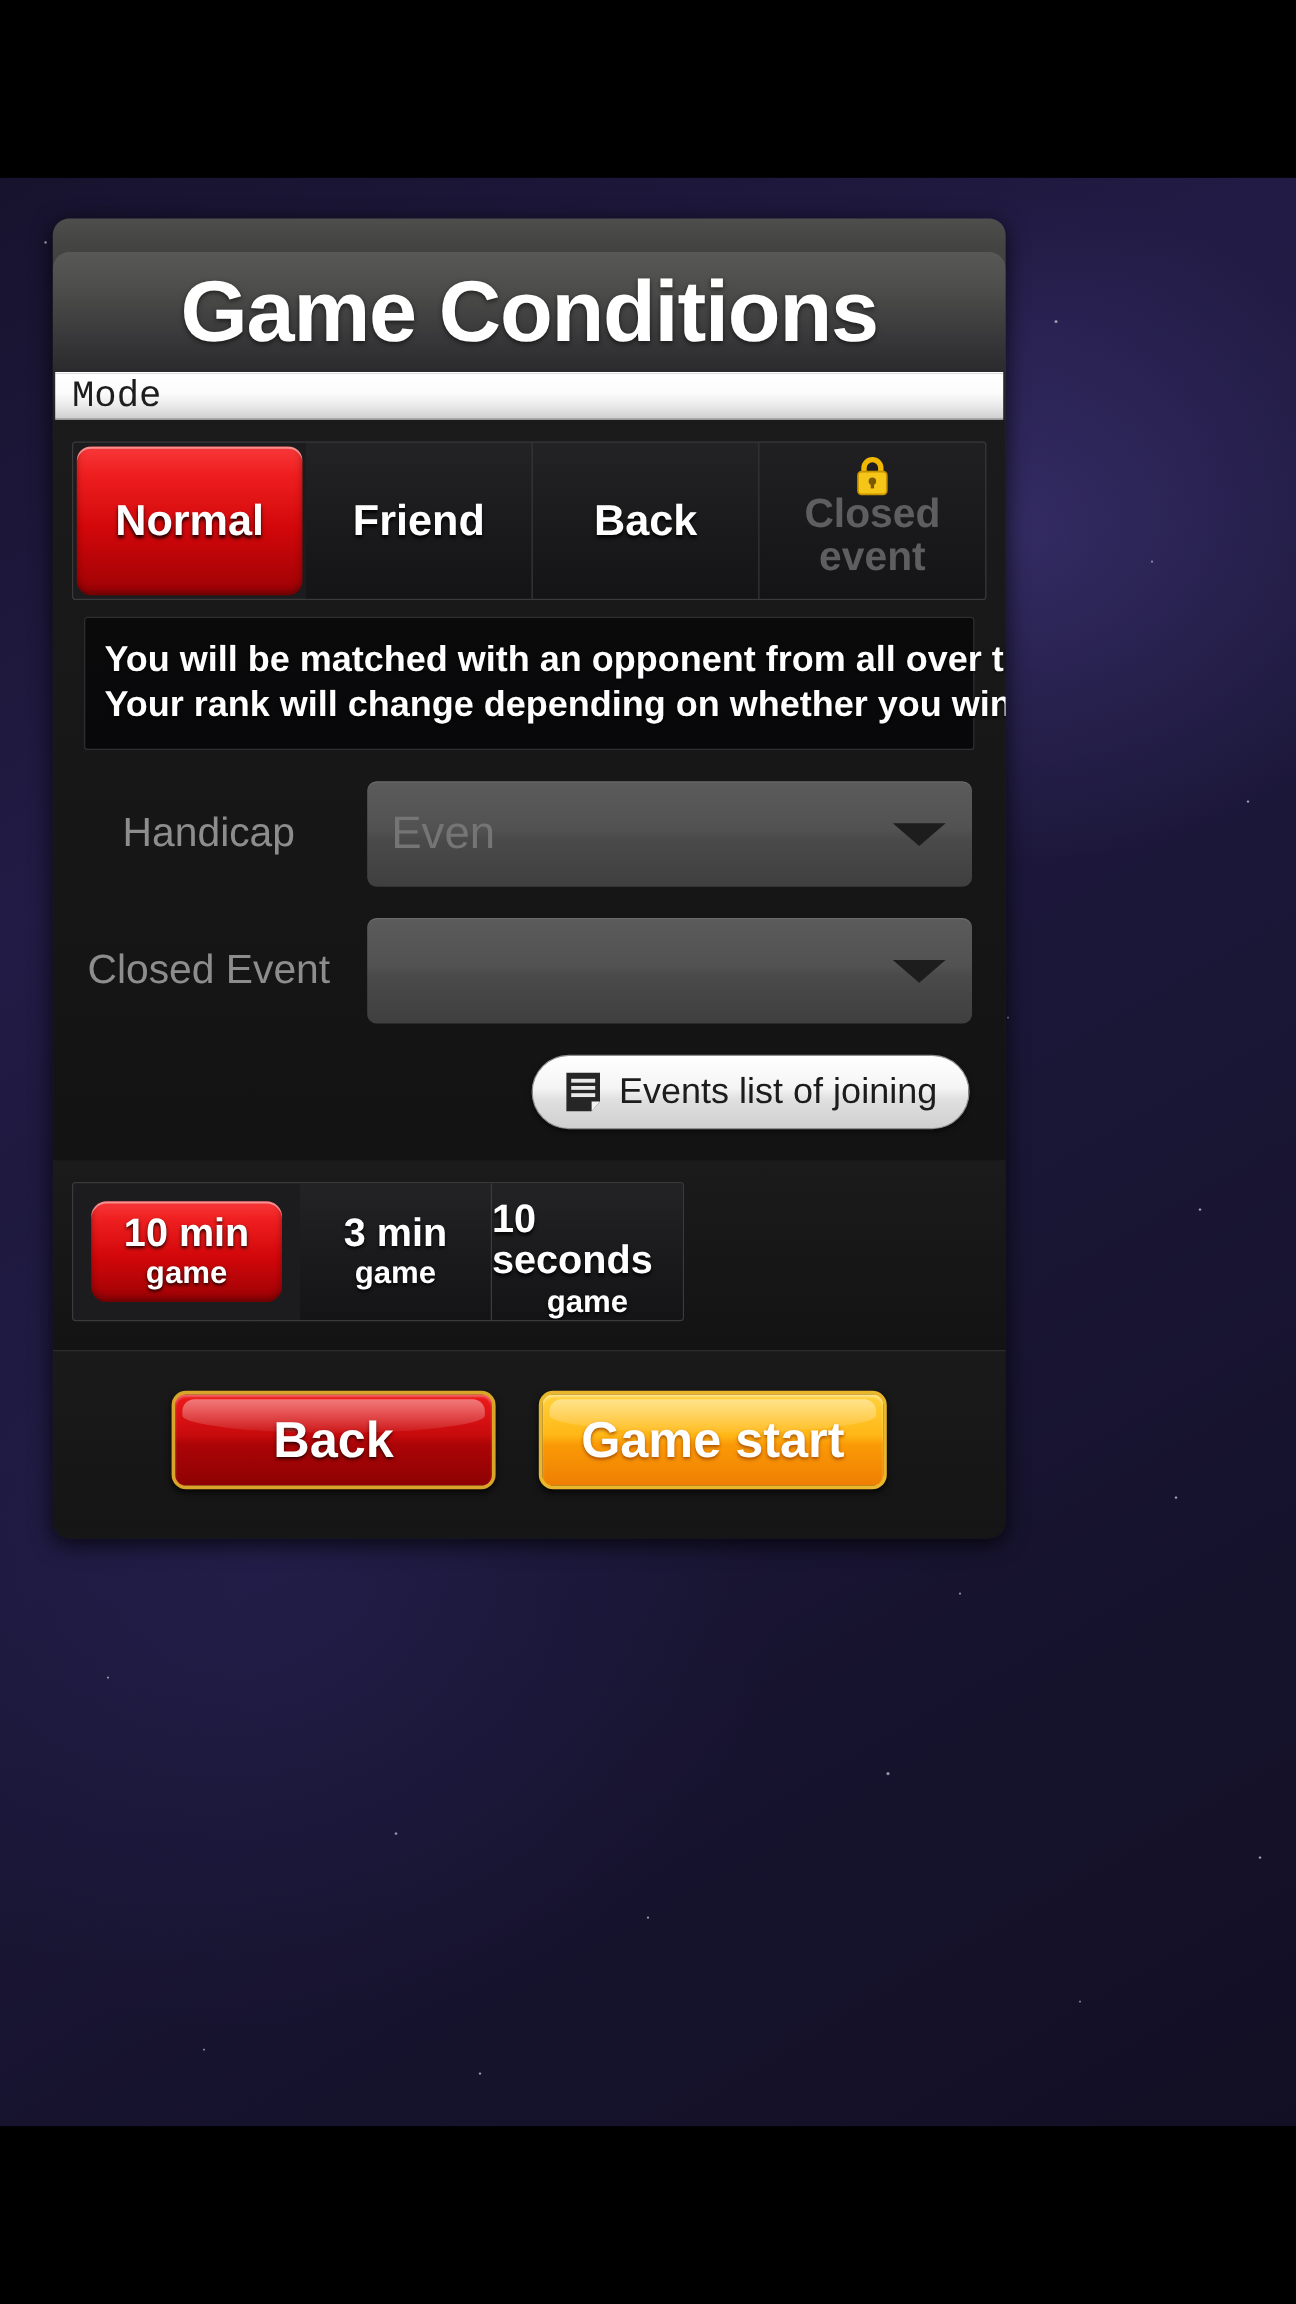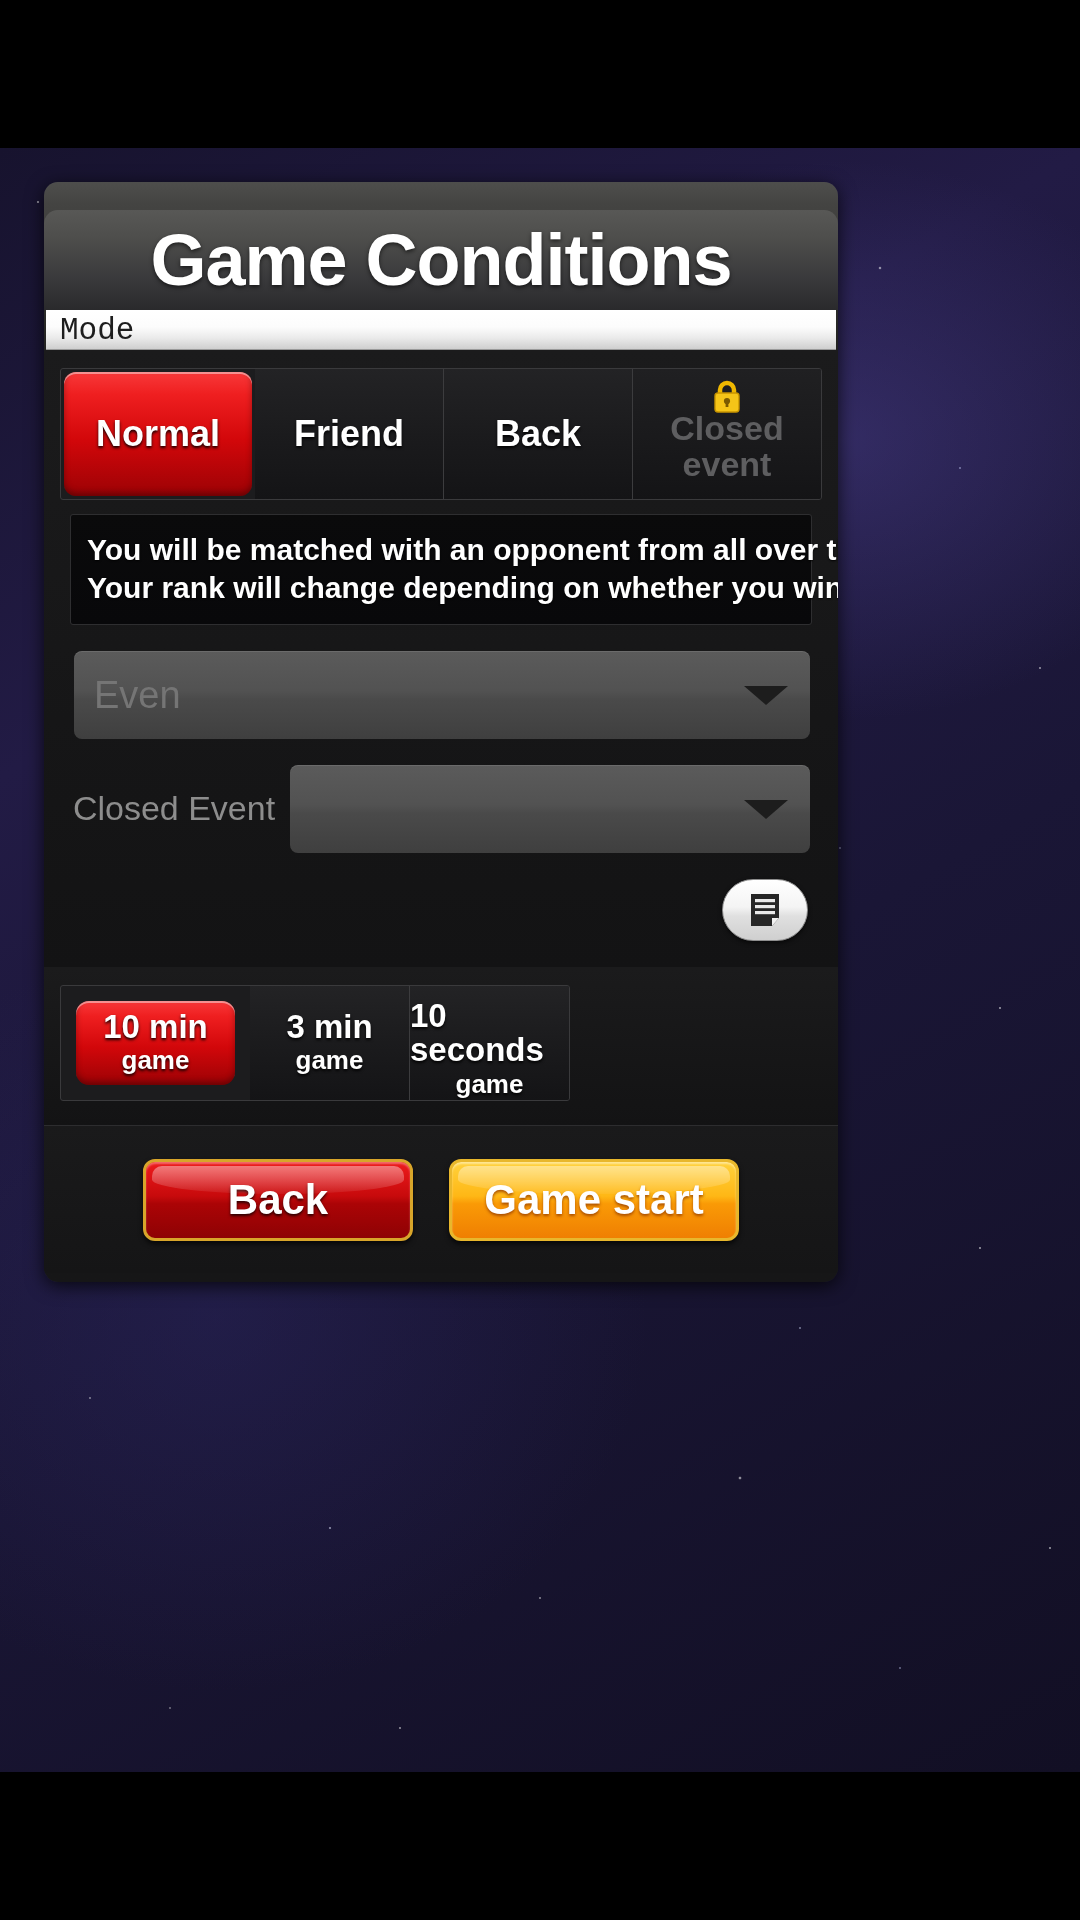--- a/index.html
+++ b/index.html
@@ -218,21 +218,21 @@
   .select-label {
     width: 216px;
     text-align: center;
     color: #8d8d8d;
     font-size: 34px;
     line-height: 1.35;
   }
   .select-box {
     flex: 1;
     height: 88px;
-    margin-left: 8px;
+    margin-left: 24px;
     background: linear-gradient(180deg, #5b5b5b 0%, #525252 45%, #4a4a4a 55%, #3f3f3f 100%);
     border-radius: 8px;
     display: flex;
     align-items: center;
     padding: 0 22px 0 20px;
     position: relative;
     box-shadow: inset 0 1px 0 rgba(255,255,255,0.10);
   }
   .select-value {
     color: #757575;
@@ -391,20 +391,21 @@
         </div>
 
       </div>
 
       <div id="mode-description">
         <span class="line">You will be matched with an opponent from all over the world.</span>
         <span class="line">Your rank will change depending on whether you win or lose.</span>
       </div>
 
       <div class="select-row">
+        <div class="select-label">Handicap</div>
         <div class="select-box">
           <span class="select-value">Even</span>
           <span class="caret"></span>
         </div>
       </div>
 
       <div class="select-row">
         <div class="select-label">
           <span>Closed Event</span>
         </div>
@@ -416,20 +417,21 @@
 
       <div id="events-row">
         <div id="events-button">
           <svg id="events-icon" viewBox="0 0 32 36">
             <path d="M2 2 h28 v24 l-7 8 H2 Z" fill="#262626"></path>
             <rect x="6" y="7" width="20" height="3.2" fill="#e9e9e9"></rect>
             <rect x="6" y="13" width="20" height="3.2" fill="#e9e9e9"></rect>
             <rect x="6" y="19" width="20" height="3.2" fill="#e9e9e9"></rect>
             <path d="M30 26 l-7 8 v-8 Z" fill="#f2f2f2"></path>
           </svg>
+          <span>Events list of joining</span>
         </div>
       </div>
 
     </div>
 
 
     <div class="section-body" style="padding-bottom:24px;">
       <div class="time-row">
 
         <div class="time-tab selected">

